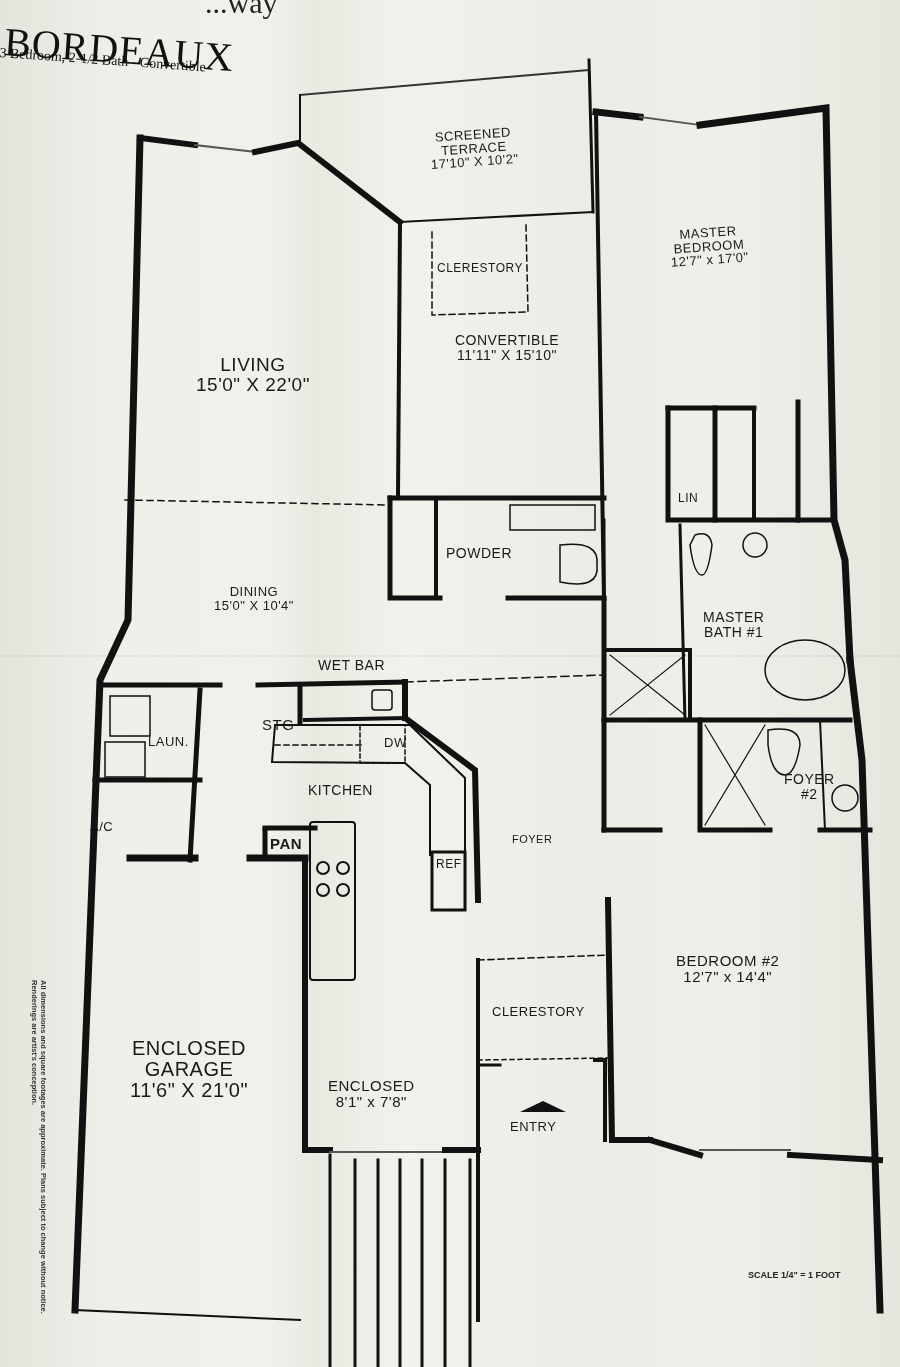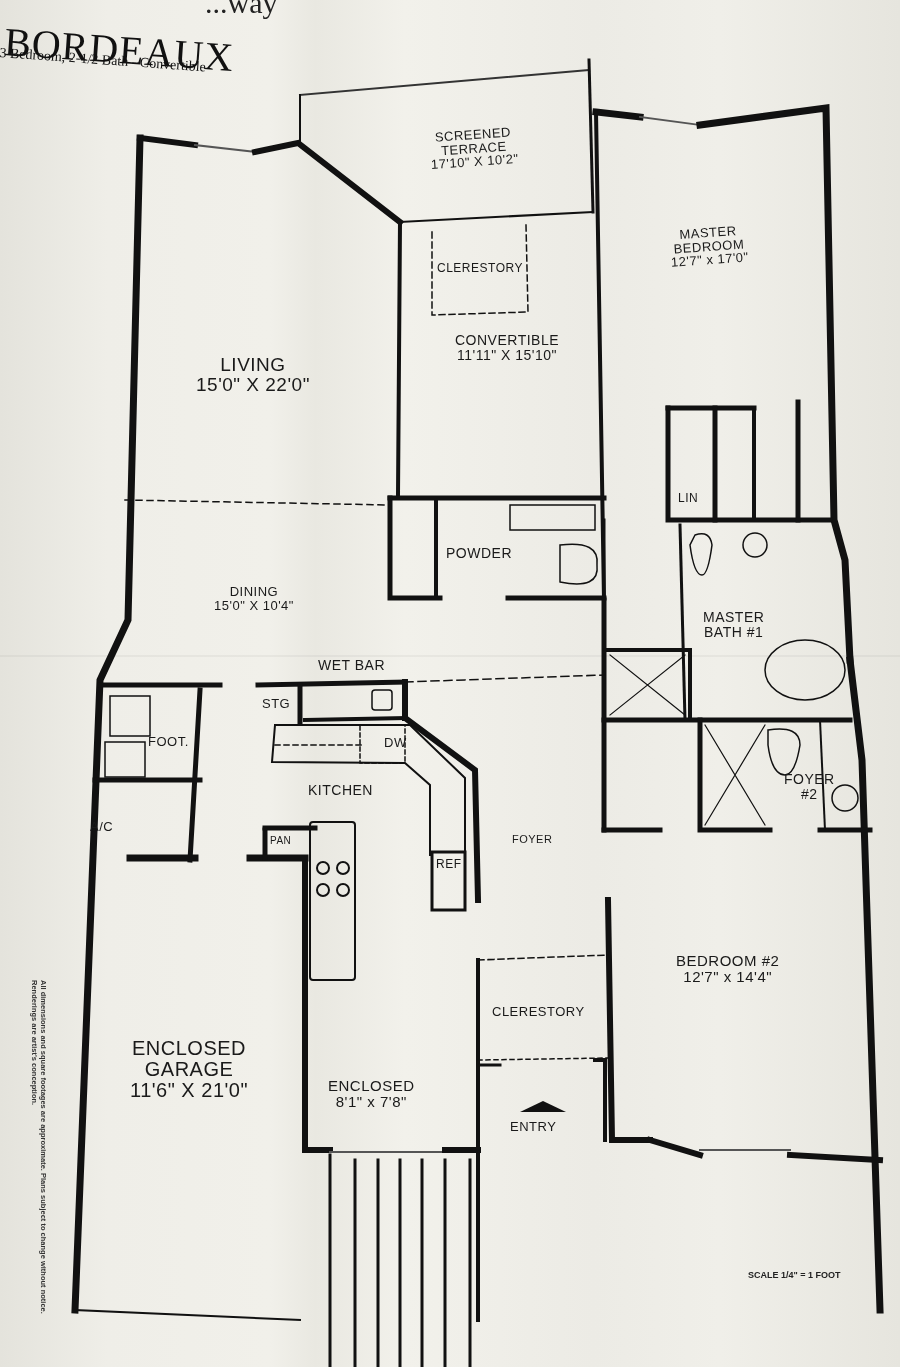--- a/index.html
+++ b/index.html
@@ -165,32 +165,32 @@
   <div>DINING</div>
   <div>15'0" X 10'4"</div>
 </div>
 
 <div class="lbl" style="left:703px;top:610px;font-size:14px">
   <div>MASTER</div>
   <div>BATH #1</div>
 </div>
 
 <div class="lbl" style="left:318px;top:658px;font-size:14px">WET BAR</div>
-<div class="lbl" style="left:262px;top:697px;font-size:13px">STG</div>
+<div class="lbl" style="left:262px;top:717px;font-size:15px">STG</div>
 <div class="lbl" style="left:384px;top:736px;font-size:13px">DW</div>
-<div class="lbl" style="left:148px;top:735px;font-size:13px">FOOT.</div>
+<div class="lbl" style="left:148px;top:735px;font-size:13px">LAUN.</div>
 <div class="lbl" style="left:308px;top:783px;font-size:14px">KITCHEN</div>
 
 <div class="lbl" style="left:784px;top:772px;font-size:14px">
   <div>FOYER</div>
   <div>#2</div>
 </div>
 
 <div class="lbl" style="left:90px;top:820px;font-size:13px">A/C</div>
-<div class="lbl" style="left:270px;top:836px;font-size:10px;font-weight:normal">PAN</div>
+<div class="lbl" style="left:270px;top:836px;font-size:15px;font-weight:bold">PAN</div>
 <div class="lbl" style="left:436px;top:858px;font-size:12px">REF</div>
 <div class="lbl" style="left:512px;top:834px;font-size:11px">FOYER</div>
 
 <div class="lbl" style="left:676px;top:953px;font-size:15px">
   <div>BEDROOM #2</div>
   <div>12'7" x 14'4"</div>
 </div>
 
 <div class="lbl" style="left:492px;top:1005px;font-size:13px">CLERESTORY</div>
 

